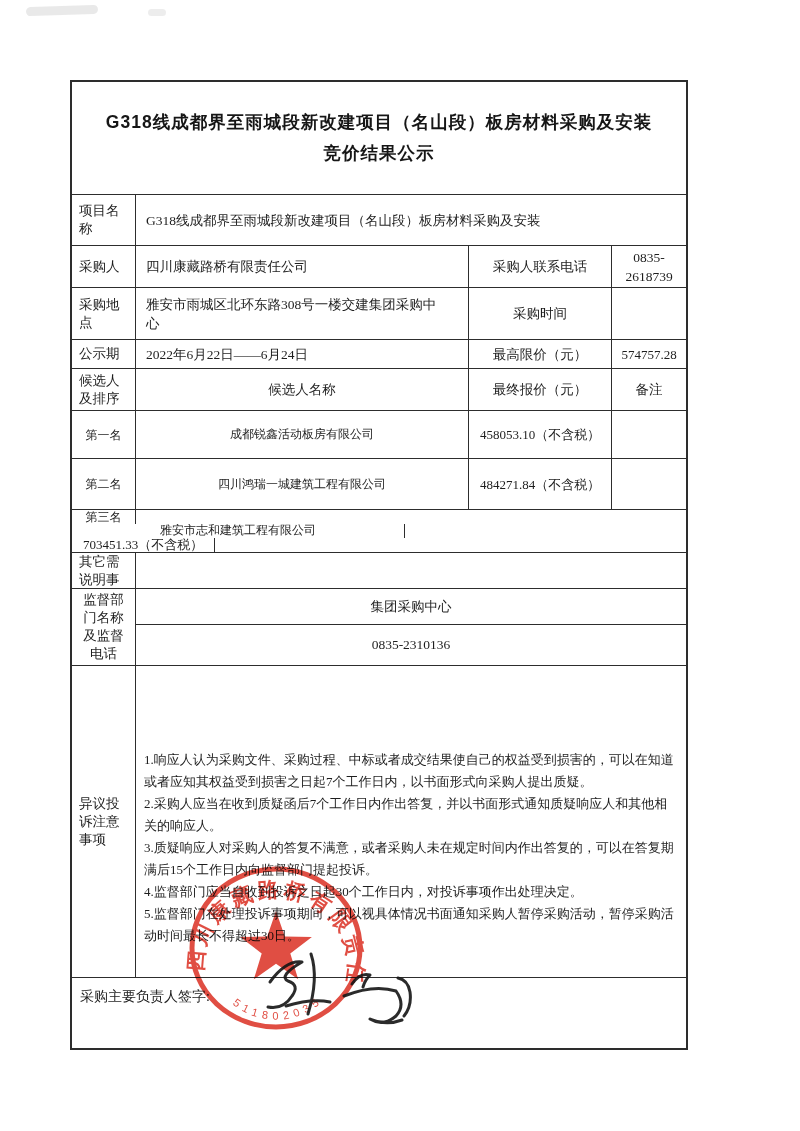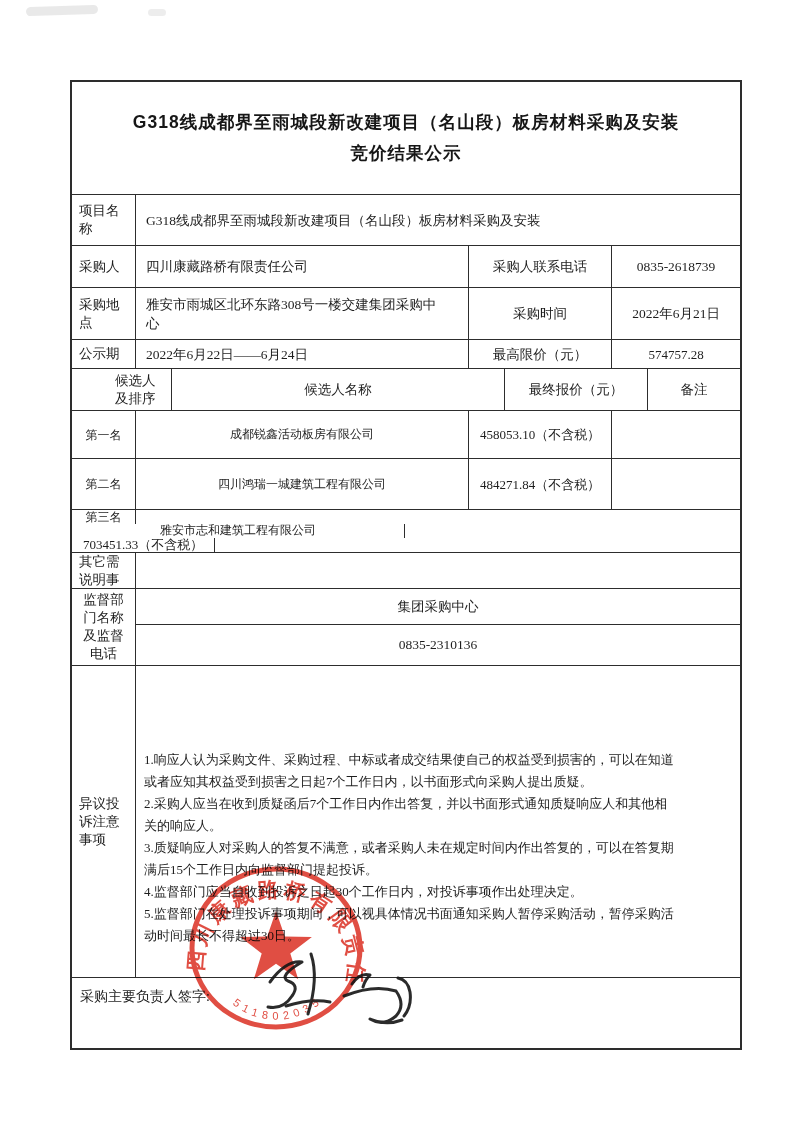--- a/index.html
+++ b/index.html
@@ -7,21 +7,21 @@
     width:800px;height:1131px;
     background:#ffffff;
     font-family:"Liberation Serif","DejaVu Serif",serif;
     color:#1e1e1e;
     position:relative;
     overflow:hidden;
   }
   .artifact{position:absolute;background:#9a9a9a;pointer-events:none;}
   
   .sheet{
-    position:absolute;left:70px;top:80px;width:672px;height:970px;
+    position:absolute;left:70px;top:80px;width:618px;height:970px;
     border:2px solid #2d2d2d;
     box-sizing:border-box;
     background:#ffffff;
   }
   .row{display:flex;border-bottom:1.5px solid #2d2d2d;box-sizing:border-box;}
   .row:last-child{border-bottom:none;}
   .cell{box-sizing:border-box;display:flex;align-items:center;overflow:hidden;}
   .br{border-right:1.5px solid #2d2d2d;}
   .c1{width:64px;}
   .c2{width:333px;}
@@ -38,21 +38,21 @@
     width:100%;text-align:center;
     font-family:"Liberation Sans","DejaVu Sans",sans-serif;
     font-weight:700;font-size:17.5px;line-height:31px;letter-spacing:1px;
     white-space:pre-line;color:#161616;
   }
   
   .r-project{height:51px;}
   .r-purchaser{height:42px;}
   .r-location{height:52px;}
   .r-publicity{height:29px;}
-  .r-candhead{height:42px;padding-left:36px;}
+  .r-candhead{height:42px;}
   .r-cand1{height:48px;}
   .r-cand2{height:51px;}
   .r-cand3{height:43px;flex-direction:column;}
   .r-other{height:36px;}
   .r-superv{height:77px;}
   .r-objection{height:312px;}
   .r-sign{height:74px;border-bottom:none;}
   .rank{font-size:12px;}
   .cand-name{font-size:12px;}
   .price{font-size:13px;}
@@ -102,21 +102,20 @@
     <div class="cell c3 br val ctr">采购人联系电话</div>
     <div class="cell c4 val ctr">0835-2618739</div>
   </div>
 
   <div class="row r-location">
     <div class="cell c1 br lbl pre">采购地
 点</div>
     <div class="cell c2 br val pre">雅安市雨城区北环东路308号一楼交建集团采购中
 心</div>
     <div class="cell c3 br val ctr">采购时间</div>
-    <div class="cell c4 val ctr">2022年6月21日</div>
   </div>
 
   <div class="row r-publicity">
     <div class="cell c1 br lbl">公示期</div>
     <div class="cell c2 br val">2022年6月22日——6月24日</div>
     <div class="cell c3 br val ctr">最高限价（元）</div>
     <div class="cell c4 val ctr price">574757.28</div>
   </div>
 
   <div class="row r-candhead">

